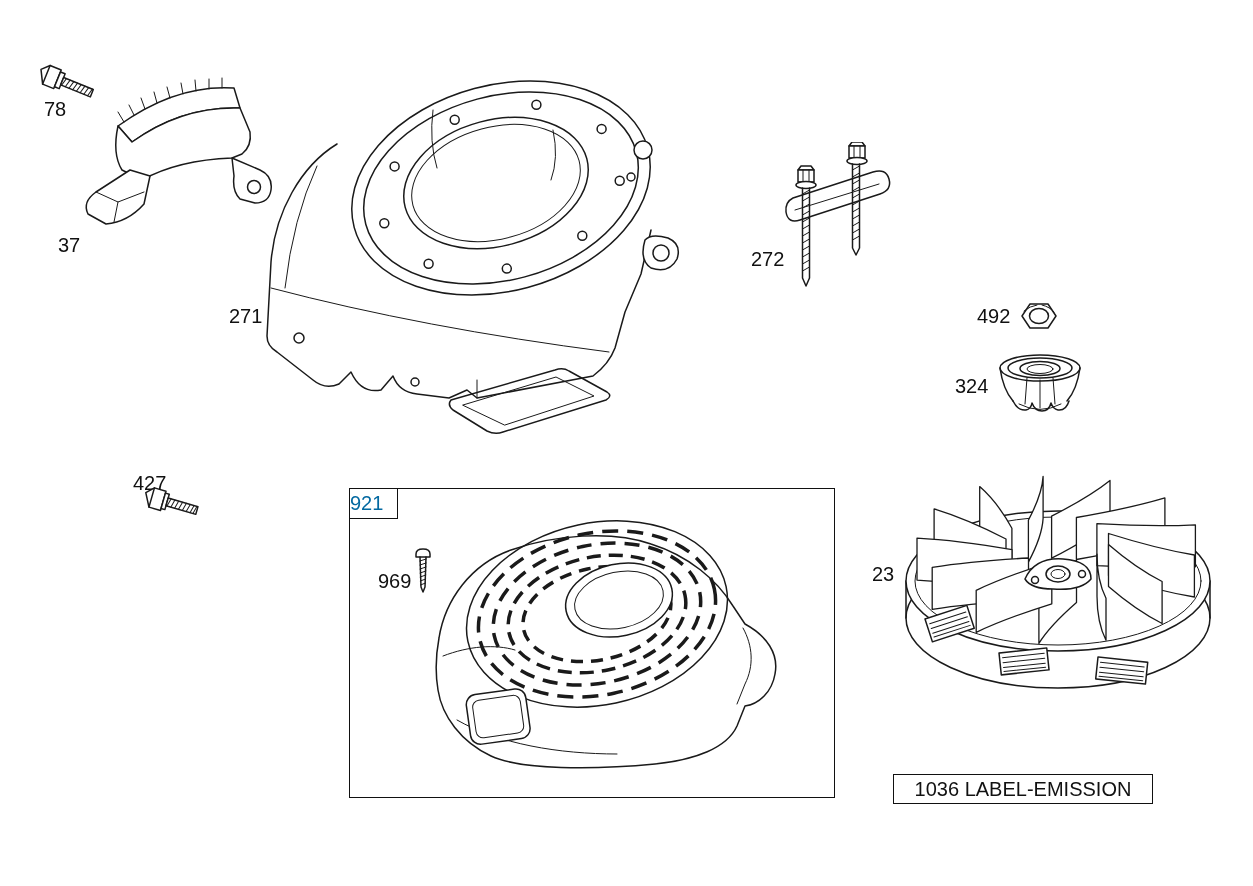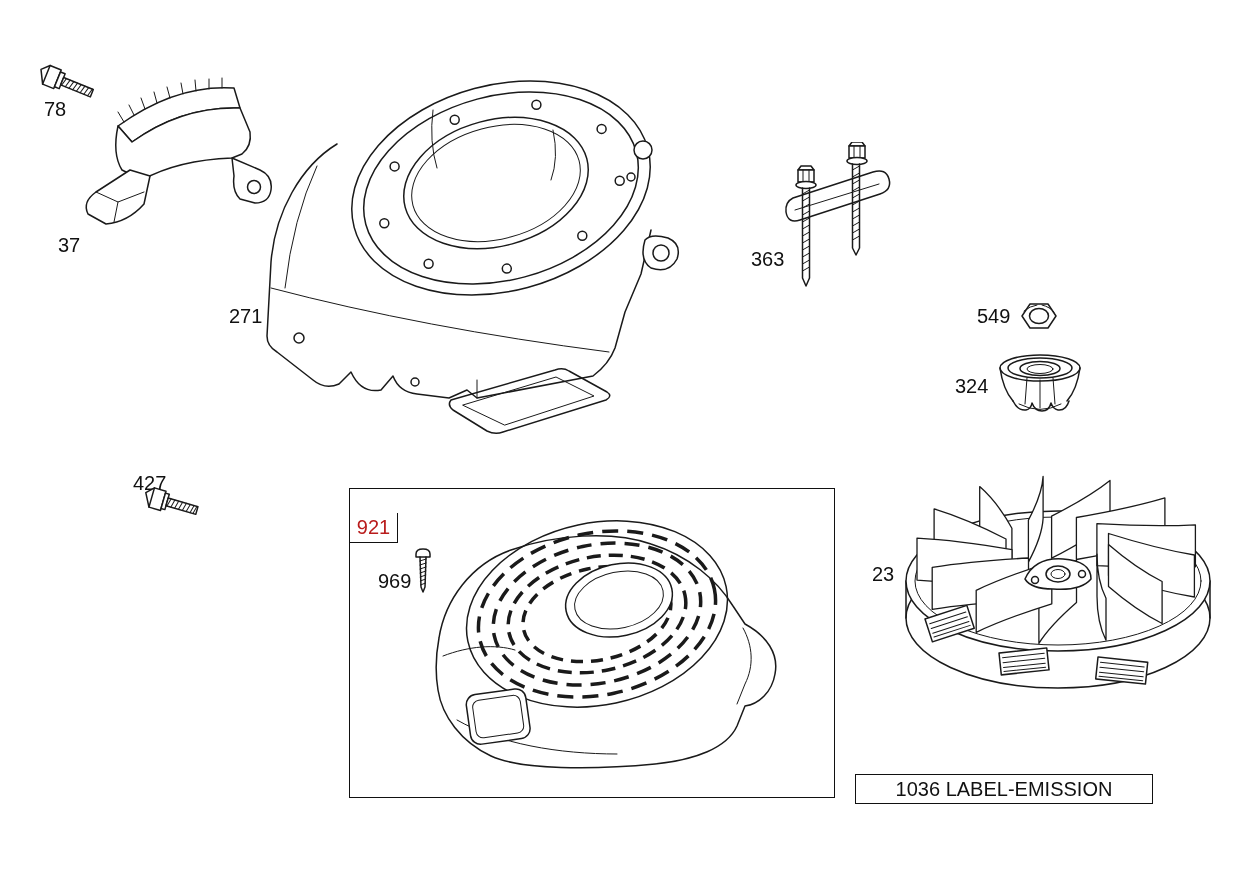--- a/index.html
+++ b/index.html
@@ -26,44 +26,43 @@
   .groupbox{
     position:absolute;
     border:1.6px solid #111111;
     box-sizing:border-box;
   }
   .grouptab{
     position:absolute;left:0;top:0;
     width:47px;height:29px;
     border-right:1.6px solid #111111;
     border-bottom:1.6px solid #111111;
-    display:flex;align-items:center;justify-content:center;
-    font-size:20px;color:#b91c1c;
+    display:flex;align-items:center;
+    font-size:20px;color:#0369a1;
     background:#ffffff;
-    margin-top:24px;
   }
   .labelbox{
     position:absolute;
     border:1.6px solid #111111;
     box-sizing:border-box;
     display:flex;align-items:center;justify-content:center;
     font-size:20px;color:#111111;
     background:#ffffff;
   }
 </style>
 </head>
 <body>
 
 <div id="stage">
 
   <span class="callout" style="left:44px;top:98px">78</span>
   <span class="callout" style="left:58px;top:234px">37</span>
   <span class="callout" style="left:229px;top:305px">271</span>
-  <span class="callout" style="left:751px;top:248px">363</span>
-  <span class="callout" style="left:977px;top:305px">549</span>
+  <span class="callout" style="left:751px;top:248px">272</span>
+  <span class="callout" style="left:977px;top:305px">492</span>
   <span class="callout" style="left:955px;top:375px">324</span>
   <span class="callout" style="left:133px;top:472px">427</span>
   <span class="callout" style="left:378px;top:570px">969</span>
   <span class="callout" style="left:872px;top:563px">23</span>
 
   <svg class="drawing" style="left:38px;top:58px" width="78" height="56">
     <g transform="translate(6,4) rotate(22)">
       <path class="ln wh" d="M0 8 L7 1 L19 1 L19 21 L7 21 Z"></path>
       <path class="ln" d="M7 1 L7 21"></path>
       <path class="ln wh" d="M19 3 L24 3 L24 19 L19 19 Z"></path>
@@ -233,17 +232,17 @@
         <path d="M 156.8 170.8 L 156.8 128.8 Q 109.1 143.8 81.2 157.3 L 81.2 199.3 Q 109.1 185.8 156.8 170.8 Z" fill="#ffffff" stroke="#1a1a1a" stroke-width="1.3" stroke-linejoin="round"></path>
       </g>
 
     <path class="ln wh" d="M130 146 Q140 124 168 126 Q196 128 196 146 Q186 158 158 156 Q136 156 130 146 Z"></path>
     <ellipse class="ln wh" cx="163" cy="141" rx="12" ry="8"></ellipse>
     <ellipse class="ln thin" cx="163" cy="141" rx="7" ry="4.5" fill="none"></ellipse>
     <circle class="ln" cx="140" cy="147" r="3.5"></circle>
     <circle class="ln" cx="187" cy="141" r="3.5"></circle>
   </svg>
 
-  <div class="labelbox" style="left:855px;top:774px;width:298px;height:30px">
+  <div class="labelbox" style="left:893px;top:774px;width:260px;height:30px">
     <span>1036 LABEL-EMISSION</span>
   </div>
 
 </div>
 
 </body></html>

